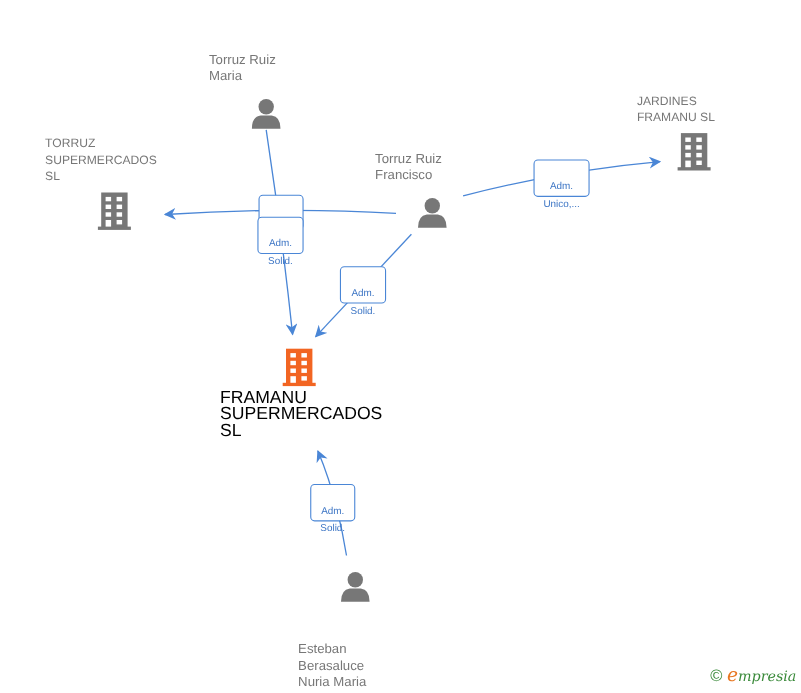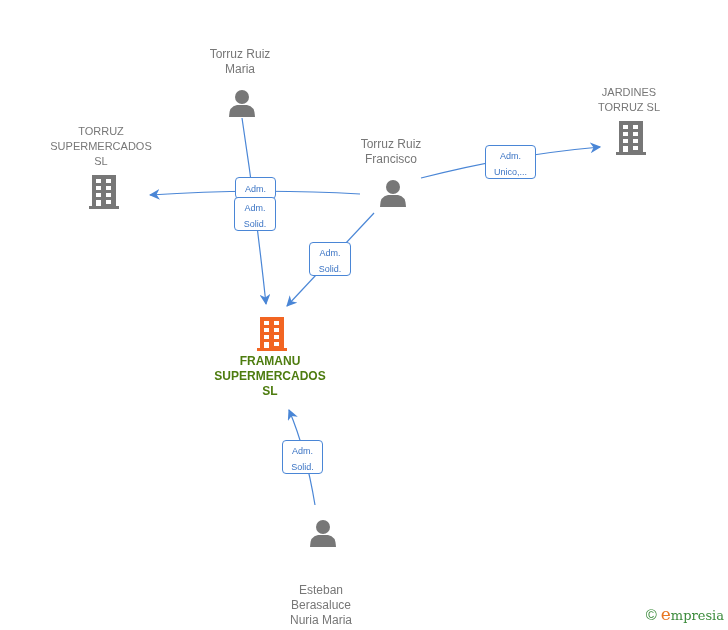--- a/index.html
+++ b/index.html
@@ -1,29 +1,29 @@
 <!DOCTYPE html>
 <html><head>
   <meta charset="utf-8">
   <style>
     html, body { margin: 0; padding: 0; background: #ffffff; }
     body { width: 728px; height: 630px; position: relative; overflow: hidden;
            font-family: "Liberation Sans", sans-serif; }
     #graph { position: absolute; left: 0; top: 0; }
-    .node-label { position: absolute; text-align: center; color: #777777;
+    .node-label { position: absolute; color: #777777;
                   font-size: 12px; line-height: 15px; white-space: pre-line; }
     .node-label.company { font-size: 11px; line-height: 15px; }
-    .node-label.main { font-weight: bold; color: #4d7c0f; font-size: 12px; line-height: 15px; }
+    .node-label.main { font-weight: normal; color: #000000; font-size: 16px; line-height: 15px; }
     .edge-box { position: absolute; background: #ffffff; border: 1px solid #4a86d6;
                 border-radius: 4px; color: #3b74c4; font-size: 9px; line-height: 16px;
-                text-align: center; box-sizing: border-box; padding: 2px 2px; }
+                text-align: center; box-sizing: border-box; padding: 15px 2px; }
     .icon { position: absolute; }
     .footer { position: absolute; right: 4px; bottom: 6px; font-size: 13px; color: #3a8a3a; }
     .footer .copy { color: #3a8a3a; font-size: 15px; margin-right: 4px; }
-    .footer .brand { font-family: "DejaVu Serif", serif; color: #3a8a3a; font-size: 13px; margin-top: 36px; }
+    .footer .brand { font-family: "DejaVu Serif", serif; font-style: italic; color: #3a8a3a; font-size: 13px; margin-top: 36px; }
     .footer .brand .e { color: #e87722; font-size: 17px; }
   </style>
 </head>
 <body>
 
 <svg id="graph" width="728" height="630">
   <defs>
     <marker id="arrow" viewBox="0 0 10 10" refX="9" refY="5" markerWidth="9" markerHeight="9" orient="auto-start-reverse">
       <path d="M0,0 L10,5 L0,10 L3,5 z" fill="#4a86d6"></path>
     </marker>
@@ -96,21 +96,21 @@
 Maria</div>
 <div class="node-label" style="left:341px;top:137px;width:100px">Torruz Ruiz
 Francisco</div>
 <div class="node-label" style="left:271px;top:583px;width:100px">Esteban
 Berasaluce
 Nuria Maria</div>
 <div class="node-label company" style="left:41px;top:124px;width:120px">TORRUZ
 SUPERMERCADOS
 SL</div>
 <div class="node-label company" style="left:579px;top:85px;width:100px">JARDINES
-TORRUZ SL</div>
+FRAMANU SL</div>
 <div class="node-label main" style="left:200px;top:354px;width:140px">FRAMANU
 SUPERMERCADOS
 SL</div>
 
 <div class="edge-box" style="left:235px;top:177px;width:41px;height:22px;white-space:pre-line;line-height:18px">Adm.</div>
 <div class="edge-box" style="left:234px;top:197px;width:42px;height:34px;white-space:pre-line">Adm.
 Solid.</div>
 <div class="edge-box" style="left:485px;top:145px;width:51px;height:34px;white-space:pre-line">Adm.
 Unico,...</div>
 <div class="edge-box" style="left:309px;top:242px;width:42px;height:34px;white-space:pre-line">Adm.

